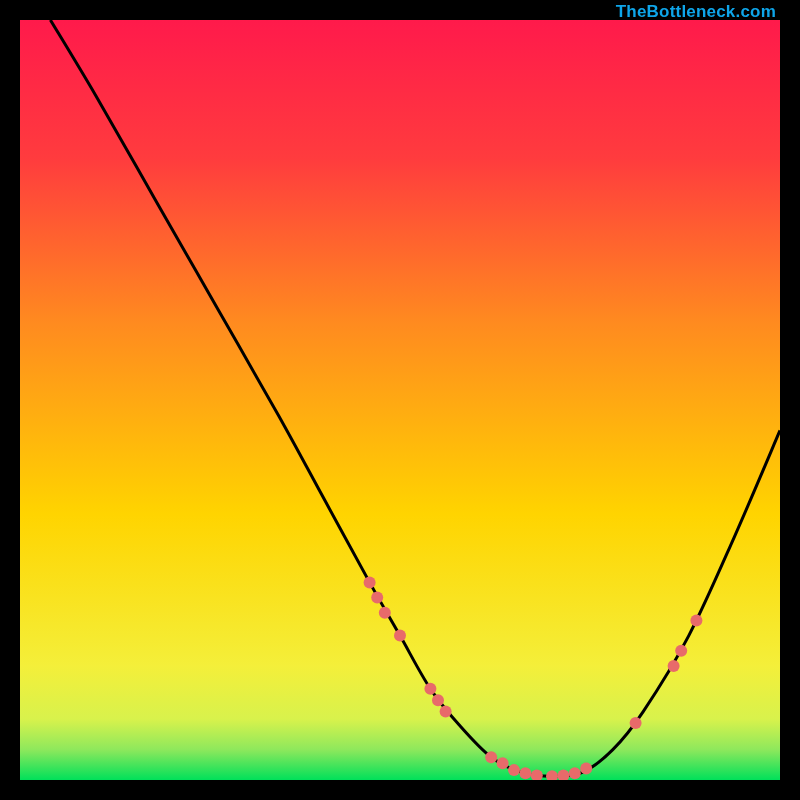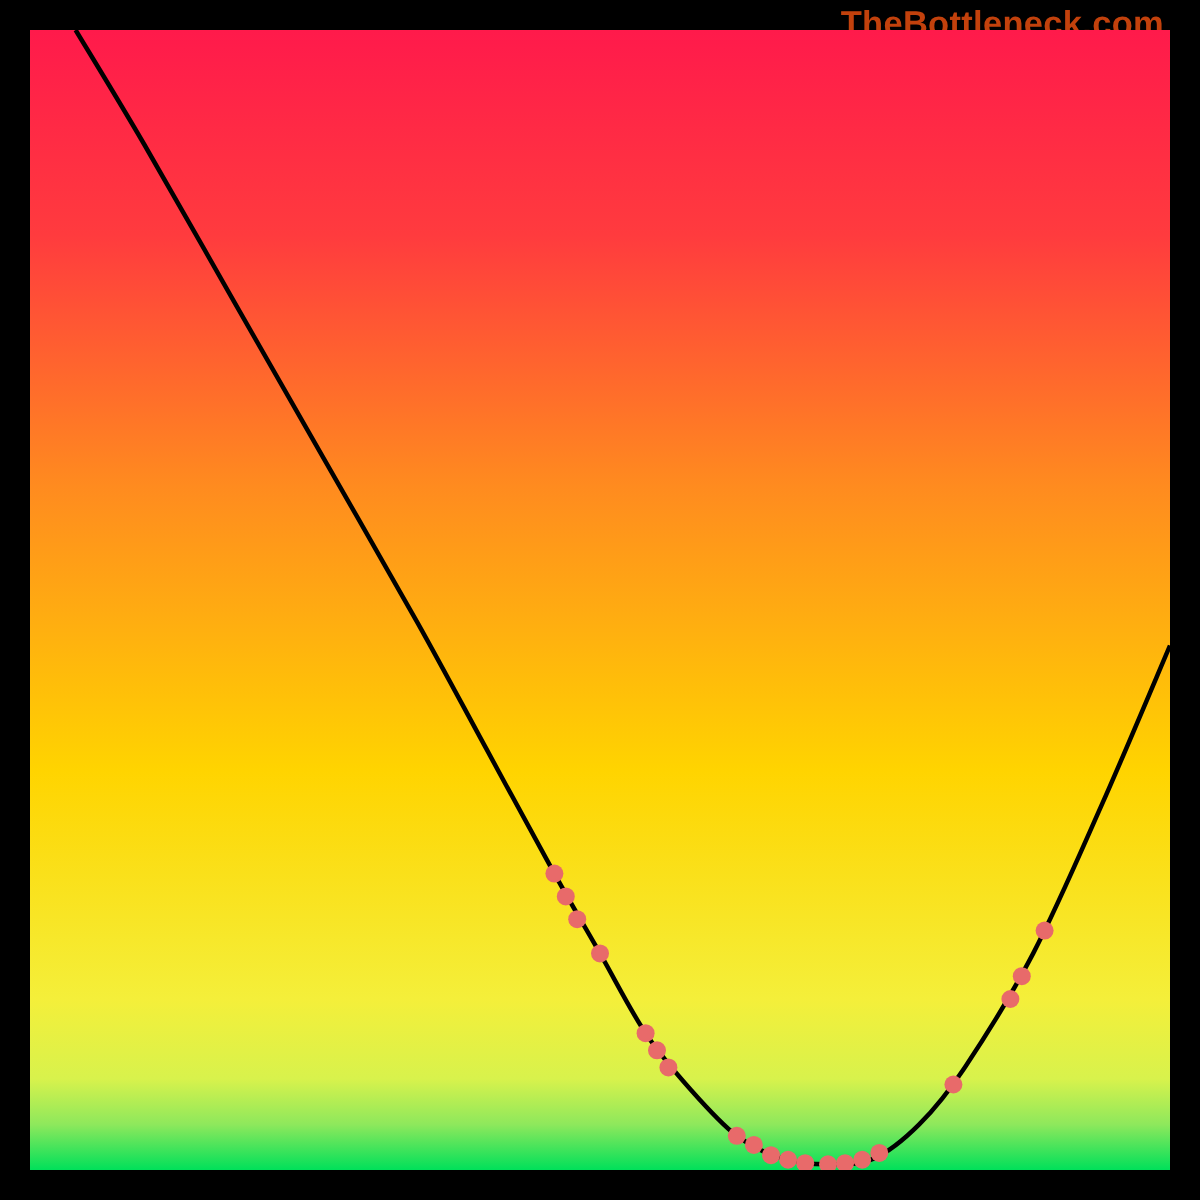--- a/index.html
+++ b/index.html
@@ -23,23 +23,23 @@
     position: absolute;
     left: 0;
     top: 0;
     width: 760px;
     height: 760px;
   }
   .watermark {
     position: absolute;
     top: 2px;
     right: 24px;
-    font-size: 23px;
+    font-size: 17px;
     font-weight: 600;
-    color: #c2410c;
+    color: #0ea5e9;
     letter-spacing: 0.2px;
     user-select: none;
   }
 </style>
 </head>
 <body>
 
 <div class="watermark">TheBottleneck.com</div>
 
 <div class="frame">

